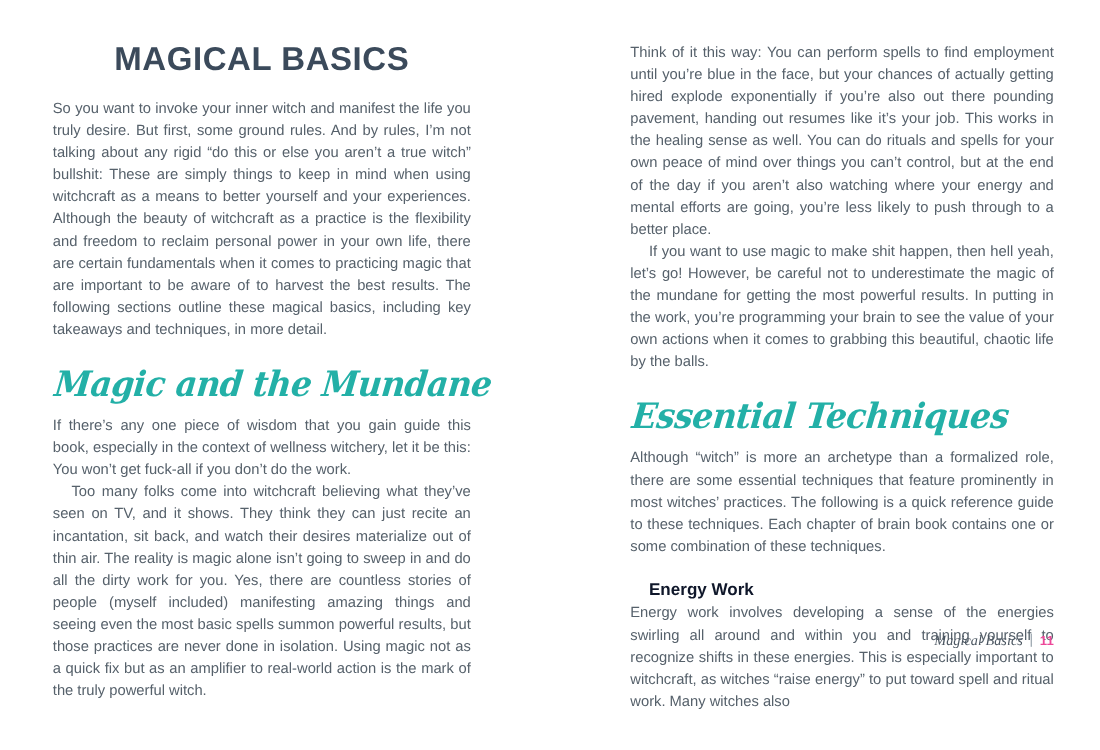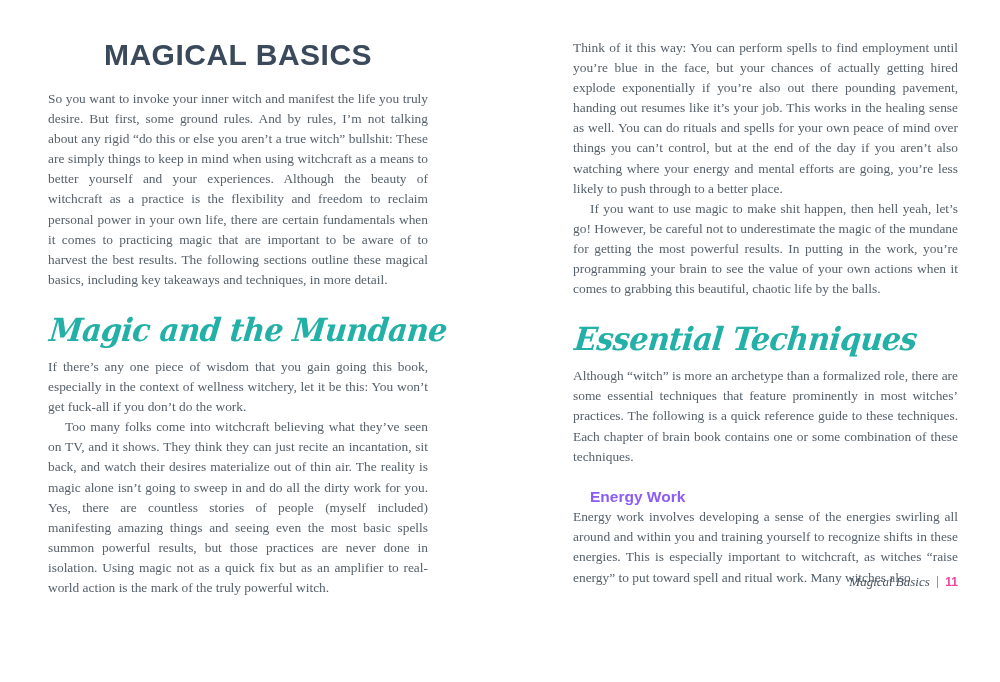--- a/index.html
+++ b/index.html
@@ -46,21 +46,21 @@
     font-weight: bold;
     letter-spacing: 0.5px;
     color: #3b4a5b;
     text-align: center;
     margin: 0 0 18px 0;
     line-height: 1.1;
   }
 
   
   .body-text {
-    font-family: Liberation Serif, serif;
+    font-family: Liberation Sans, sans-serif;
     font-size: 13.4px;
     line-height: 20.1px;
     color: #56616b;
     text-align: justify;
     text-justify: inter-word;
     margin: 0;
     hyphens: manual;
   }
   .body-text + .body-text {
     text-indent: 17px;
@@ -81,21 +81,21 @@
     transform-origin: left bottom;
     white-space: nowrap;
   }
 
   
   .sub-head {
     font-family: "Liberation Sans", sans-serif;
     font-weight: bold;
     font-size: 15.5px;
     line-height: 1.2;
-    color: #8b5cf6;
+    color: #0f172a;
     margin: 21px 0 1px 0;
     padding-left: 17px;
   }
 
   
   .folio {
     position: absolute;
     bottom: 40px;
     font-family: "Liberation Sans", sans-serif;
     font-size: 12px;
@@ -135,21 +135,21 @@
 
   <div class="page page-left">
     <div class="col">
 
       <h1 class="chapter-title">MAGICAL BASICS</h1>
 
       <p class="body-text flush">So you want to invoke your inner witch and manifest the life you truly desire. But first, some ground rules. And by rules, I’m not talking about any rigid “do this or else you aren’t a true witch” bullshit: These are simply things to keep in mind when using witchcraft as a means to better yourself and your experiences. Although the beauty of witchcraft as a practice is the flexibility and freedom to reclaim personal power in your own life, there are certain fundamentals when it comes to practicing magic that are important to be aware of to harvest the best results. The following sections outline these magical basics, including key takeaways and techniques, in more detail.</p>
 
       <h2 class="script-head">Magic and the Mundane</h2>
 
-      <p class="body-text flush">If there’s any one piece of wisdom that you gain going this book, especially in the context of wellness witchery, let it be this: You won’t get fuck-all if you don’t do the work.</p>
+      <p class="body-text flush">If there’s any one piece of wisdom that you gain guide this book, especially in the context of wellness witchery, let it be this: You won’t get fuck-all if you don’t do the work.</p>
 
       <p class="body-text">Too many folks come into witchcraft believing what they’ve seen on TV, and it shows. They think they can just recite an incantation, sit back, and watch their desires materialize out of thin air. The reality is magic alone isn’t going to sweep in and do all the dirty work for you. Yes, there are countless stories of people (myself included) manifesting amazing things and seeing even the most basic spells summon powerful results, but those practices are never done in isolation. Using magic not as a quick fix but as an amplifier to real-world action is the mark of the truly powerful witch.</p>
 
     </div>
 
   </div>
 
   <div class="page page-right">
     <div class="col">
 

